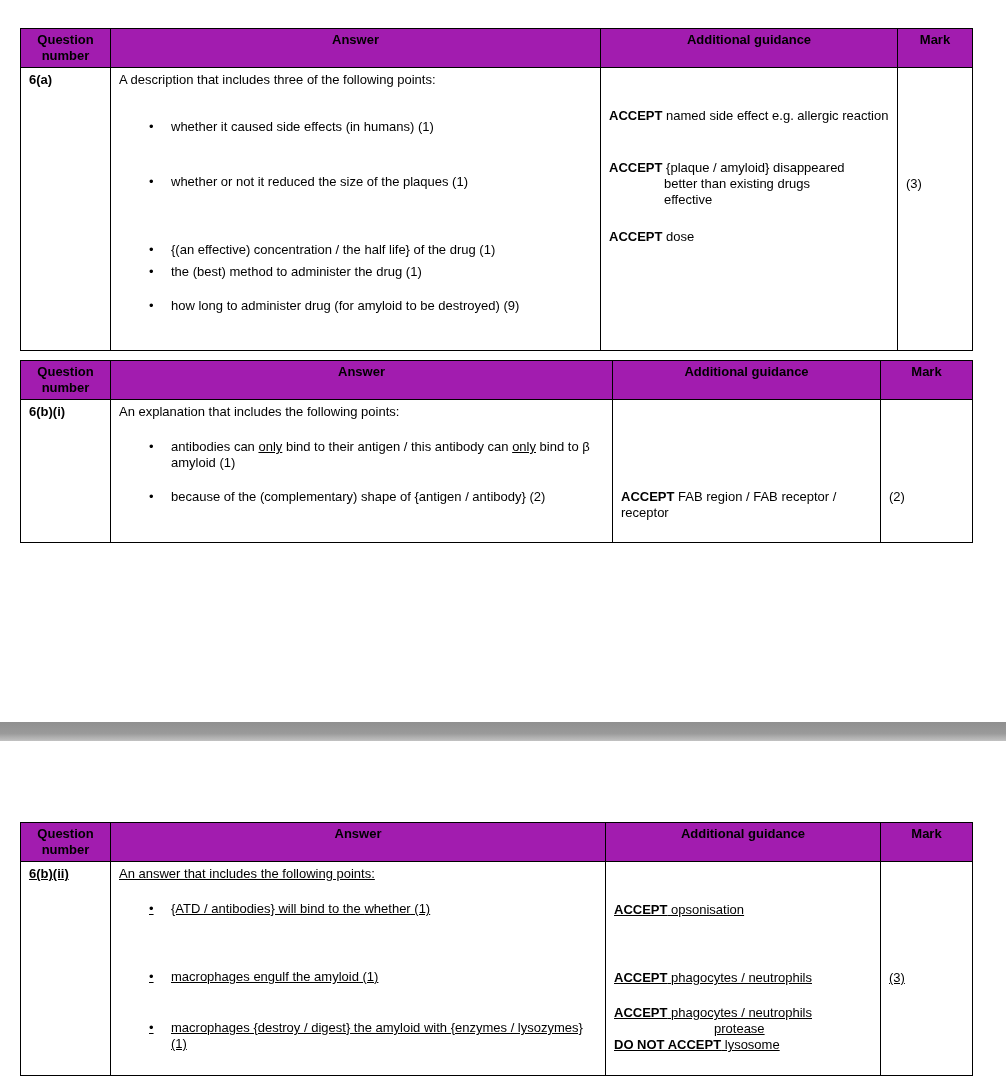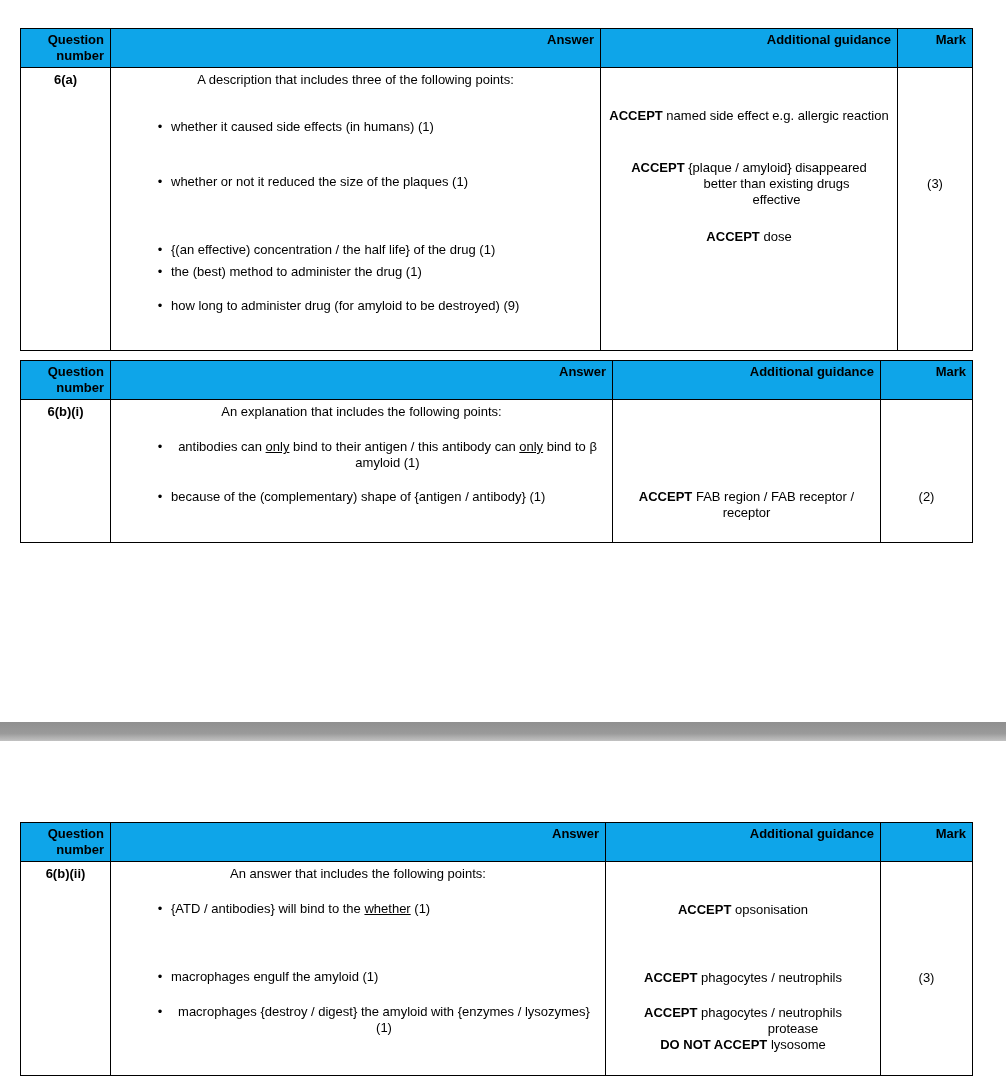--- a/index.html
+++ b/index.html
@@ -13,27 +13,26 @@
   .ms-table {
     position:absolute;
     border-collapse:collapse;
     table-layout:fixed;
     background:#fff;
   }
   .ms-table th, .ms-table td {
     border:1px solid #000;
     vertical-align:top;
     overflow:hidden;
-    text-align:center;
   }
   .ms-table th {
-    background:#0ea5e9;
-    text-align:right;
+    background:#a21caf;
+    text-align:center;
     font-weight:bold;
-    padding:3px 6px;
+    padding:3px 0;
     height:37px;
   }
   .ms-table td { padding:4px 8px; }
   .qcell { font-weight:bold; }
   .bullet { display:flex; padding-left:30px; }
   .dot { width:22px; flex:0 0 22px; }
   .dot::before { content:"\2022"; }
   .b { font-weight:bold; }
   .u { text-decoration:underline; }
   .indent1 { padding-left:55px; }
@@ -120,21 +119,21 @@
     <tr style="height:143px;">
       <td class="qcell">6(b)(i)</td>
       <td>
         <div>An explanation that includes the following points:</div>
         <div class="bullet" style="margin-top:19px">
           <span class="dot"></span>
           <span><span>antibodies can </span><span class="u">only</span><span> bind to their antigen / this antibody can </span><span class="u">only</span><span> bind to β amyloid (1)</span></span>
         </div>
         <div class="bullet" style="margin-top:18px">
           <span class="dot"></span>
-          <span><span>because of the (complementary) shape of {antigen / antibody} (1)</span></span>
+          <span><span>because of the (complementary) shape of {antigen / antibody} (2)</span></span>
         </div>
       </td>
       <td>
         <div style="margin-top:85px"><span class="b">ACCEPT</span><span> FAB region / FAB receptor / receptor</span></div>
       </td>
       <td>
         <div style="margin-top:85px">(2)</div>
       </td>
     </tr>
   </tbody>
@@ -151,33 +150,33 @@
   </colgroup>
   <thead>
     <tr>
       <th>Question number</th>
       <th>Answer</th>
       <th>Additional guidance</th>
       <th>Mark</th>
     </tr>
   </thead>
   <tbody>
-    <tr style="height:214px;">
+    <tr style="height:214px;text-decoration:underline;">
       <td class="qcell">6(b)(ii)</td>
       <td>
         <div>An answer that includes the following points:</div>
         <div class="bullet" style="margin-top:19px">
           <span class="dot"></span>
           <span><span>{ATD / antibodies} will bind to the </span><span class="u">whether</span><span> (1)</span></span>
         </div>
         <div class="bullet" style="margin-top:52px">
           <span class="dot"></span>
           <span><span>macrophages engulf the amyloid  (1)</span></span>
         </div>
-        <div class="bullet" style="margin-top:19px">
+        <div class="bullet" style="margin-top:35px">
           <span class="dot"></span>
           <span><span>macrophages {destroy / digest} the amyloid with {enzymes / lysozymes}  (1)</span></span>
         </div>
       </td>
       <td>
         <div style="margin-top:36px"><span class="b">ACCEPT</span><span> opsonisation</span></div>
         <div style="margin-top:52px"><span class="b">ACCEPT</span><span> phagocytes / neutrophils</span></div>
         <div style="margin-top:19px"><span class="b">ACCEPT</span><span> phagocytes / neutrophils</span></div>
         <div class="indent2"><span>protease</span></div>
         <div><span class="b">DO NOT ACCEPT</span><span> lysosome</span></div>

